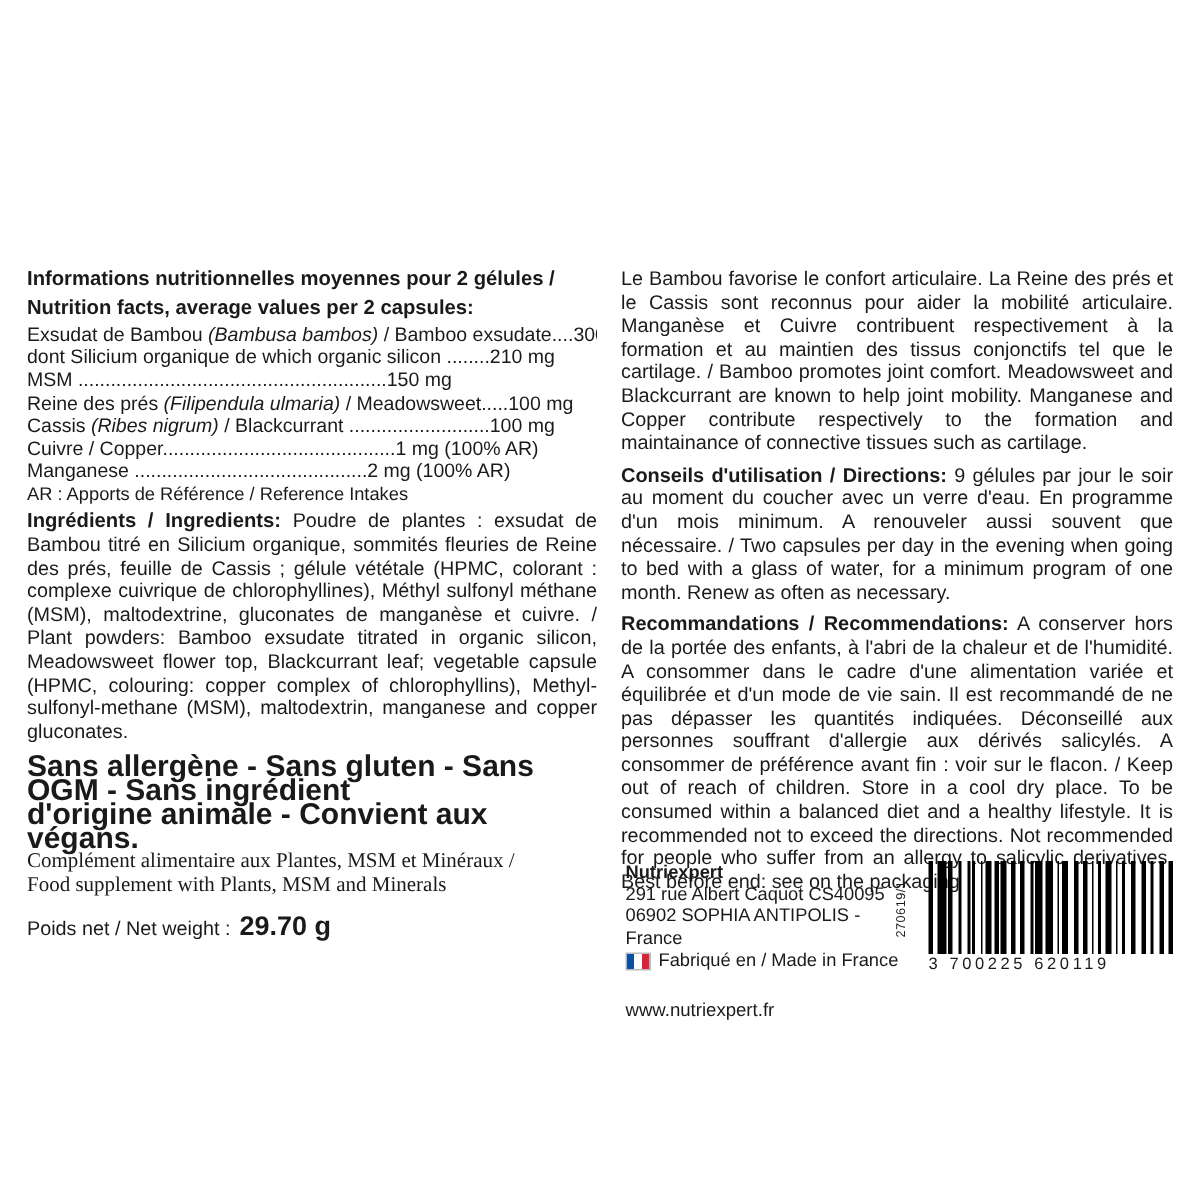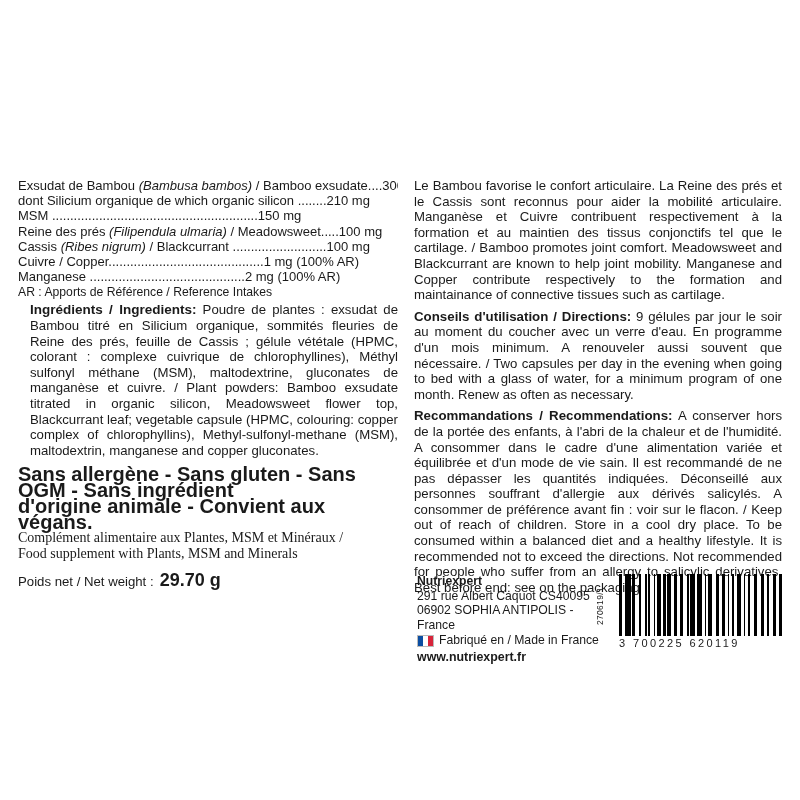--- a/index.html
+++ b/index.html
@@ -49,21 +49,21 @@
   }
   .ing-head {
     font-weight: bold;
     font-size: 13.5px;
     display: inline;
   }
   .para {
     font-size: 13.2px;
     line-height: 15.6px;
     text-align: justify;
-    margin: 2px 0 0 12px;
+    margin: 2px 0 0 0;
   }
   .para.jt { text-align: justify; text-align-last: left; }
   .claims {
     font-weight: bold;
     font-size: 20px;
     line-height: 16px;
     margin-top: 8px;
   }
   .supp {
     font-size: 14px;
@@ -121,23 +121,23 @@
   .flag {
     width: 17px;
     height: 12px;
     display: inline-block;
     background: linear-gradient(to right, #0b4ea2 0 33.33%, #ffffff 33.33% 66.66%, #d7243a 66.66% 100%);
     border: 0.5px solid #bbb;
     box-sizing: border-box;
     flex: none;
   }
   .web {
-    font-weight: bold;
+    font-weight: normal;
     font-size: 12.4px;
-    margin-top: 2px;
+    margin-top: 18px;
   }
 
   
   #barcode-block {
     position: relative;
     width: 182px;
     padding-left: 16px;
     box-sizing: border-box;
   }
   .side-code {
@@ -169,20 +169,24 @@
     white-space: nowrap;
   }
 </style>
 </head>
 <body>
 
 <div id="label">
 
   <div class="col col-left">
 
+    <div>
+      <div class="head">Informations nutritionnelles moyennes pour 2 gélules /</div>
+      <div class="head">Nutrition facts, average values per 2 capsules:</div>
+    </div>
 
     <div>
       <div class="nutri-line">
         <span>Exsudat de Bambou </span><span class="it">(Bambusa bambos)</span><span> / Bamboo exsudate</span><span>....</span><span>300 mg</span>
       </div>
       <div class="nutri-line">
         <span>dont Silicium organique de which organic silicon </span><span class="it"></span><span></span><span>........</span><span>210 mg</span>
       </div>
       <div class="nutri-line">
         <span>MSM </span><span class="it"></span><span></span><span>.........................................................</span><span>150 mg</span>

